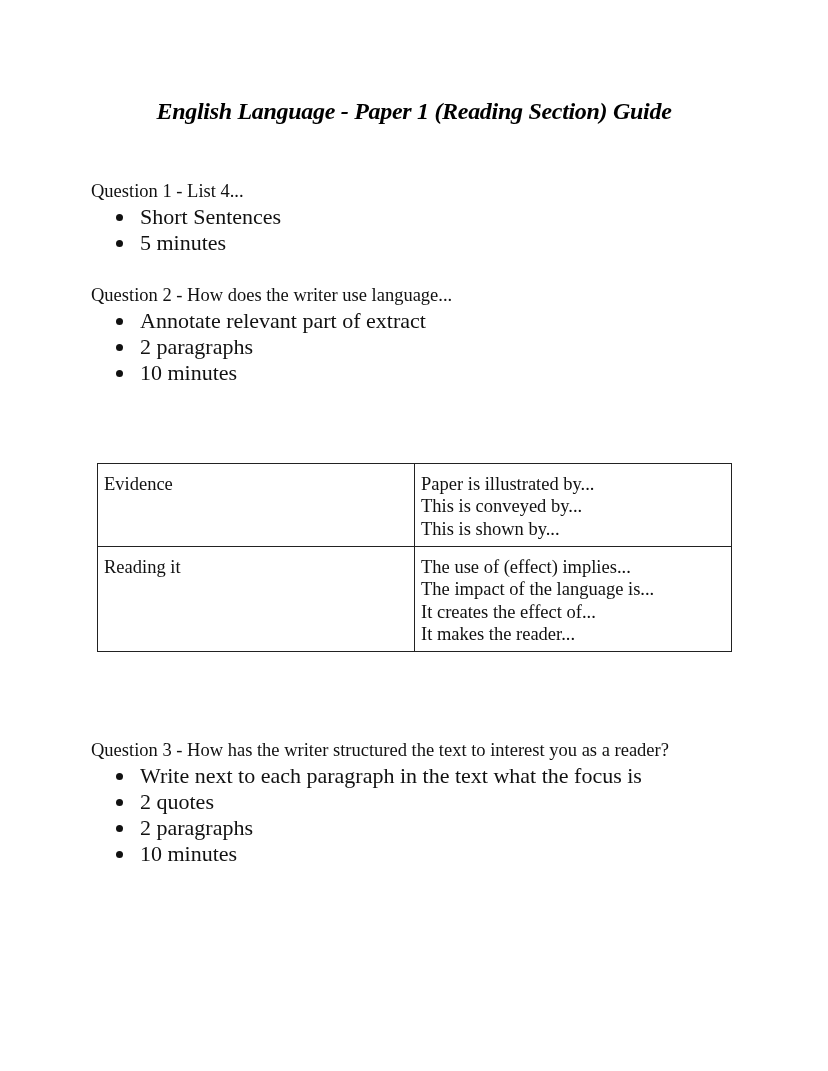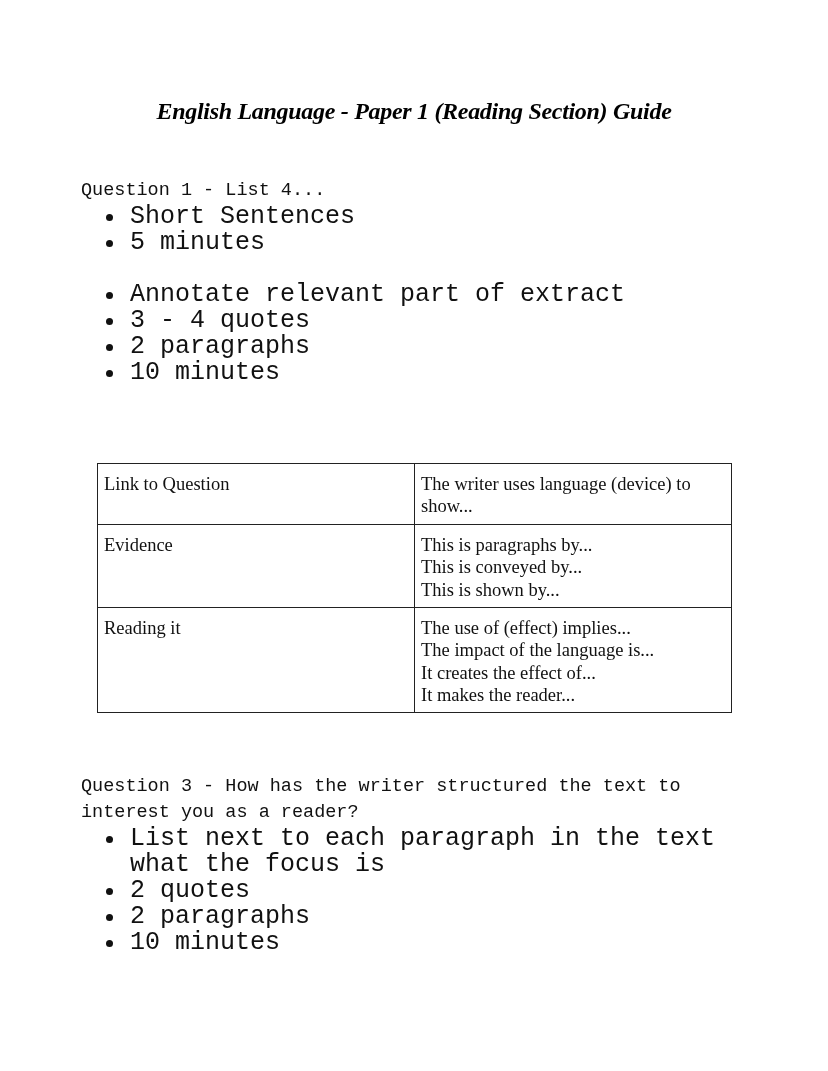--- a/index.html
+++ b/index.html
@@ -29,53 +29,53 @@
       text-align: center;
       font-family: "Liberation Serif", "DejaVu Serif", serif;
       font-style: italic;
       font-weight: bold;
       font-size: 24px;
       letter-spacing: -0.3px;
       color: #000;
     }
     .section {
       position: absolute;
-      left: 81px;
+      left: 91px;
       width: 640px;
       font-size: 17.5px;
       line-height: 26px;
-      font-family: Liberation Mono, monospace;
+      font-family: Liberation Serif, serif;
     }
     .section .heading {
       margin: 0;
       font-weight: normal;
       font-size: 18.5px;
     }
     .section ul {
       margin: 0;
       padding: 0;
       list-style: none;
     }
     .section li {
       position: relative;
       padding-left: 49px;
-      font-size: 25px;
+      font-size: 22px;
     }
     .section li .bullet {
       position: absolute;
       left: 25px;
       top: 10px;
       width: 7px;
       height: 7px;
       border-radius: 50%;
       background: #111;
     }
     #q1 { top: 178px; }
     #q2 { top: 282px; }
-    #q3 { top: 737px; margin-top: 37px; }
+    #q3 { top: 737px; }
 
     table.guide-table {
       position: absolute;
       left: 97px;
       top: 463px;
       width: 635px;
       border-collapse: collapse;
       font-family: "Liberation Serif", "DejaVu Serif", serif;
       font-size: 18.5px;
       line-height: 22.3px;
@@ -100,59 +100,53 @@
 
   <div class="section" id="q1">
     <p class="heading">Question 1 - List 4...</p>
     <ul>
       <li><span class="bullet"></span><span>Short Sentences</span></li>
       <li><span class="bullet"></span><span>5 minutes</span></li>
     </ul>
   </div>
 
   <div class="section" id="q2">
+    <p class="heading">Question 2 - How does the writer use language...</p>
     <ul>
       <li><span class="bullet"></span><span>Annotate relevant part of extract</span></li>
-      <li><span class="bullet"></span><span>3 - 4 quotes</span></li>
       <li><span class="bullet"></span><span>2 paragraphs</span></li>
       <li><span class="bullet"></span><span>10 minutes</span></li>
     </ul>
   </div>
 
   <table class="guide-table">
     <tbody>
-        <tr class="r1">
-      <td class="col-left">Link to Question</td>
-      <td>
-        <span class="cell-line">The writer uses language (device) to show...</span>
-      </td>
-    </tr>
     <tr class="r2">
       <td class="col-left">Evidence</td>
       <td>
-        <span class="cell-line">This is paragraphs by...</span>
+        <span class="cell-line">Paper is illustrated by...</span>
         <span class="cell-line">This is conveyed by...</span>
         <span class="cell-line">This is shown by...</span>
       </td>
     </tr>
     <tr class="r3">
       <td class="col-left">Reading it</td>
       <td>
         <span class="cell-line">The use of (effect) implies...</span>
         <span class="cell-line">The impact of the language is...</span>
         <span class="cell-line">It creates the effect of...</span>
         <span class="cell-line">It makes the reader...</span>
       </td>
     </tr>
   </tbody>
     </table>
 
   <div class="section" id="q3">
     <p class="heading">Question 3 - How has the writer structured the text to interest you as a reader?</p>
     <ul>
-      <li><span class="bullet"></span><span>List next to each paragraph in the text what the focus is</span></li>
+      <li><span class="bullet"></span><span>Write next to each paragraph in the text what the focus is</span></li>
       <li><span class="bullet"></span><span>2 quotes</span></li>
       <li><span class="bullet"></span><span>2 paragraphs</span></li>
       <li><span class="bullet"></span><span>10 minutes</span></li>
     </ul>
   </div>
 
 </div>
 
 </body></html>

